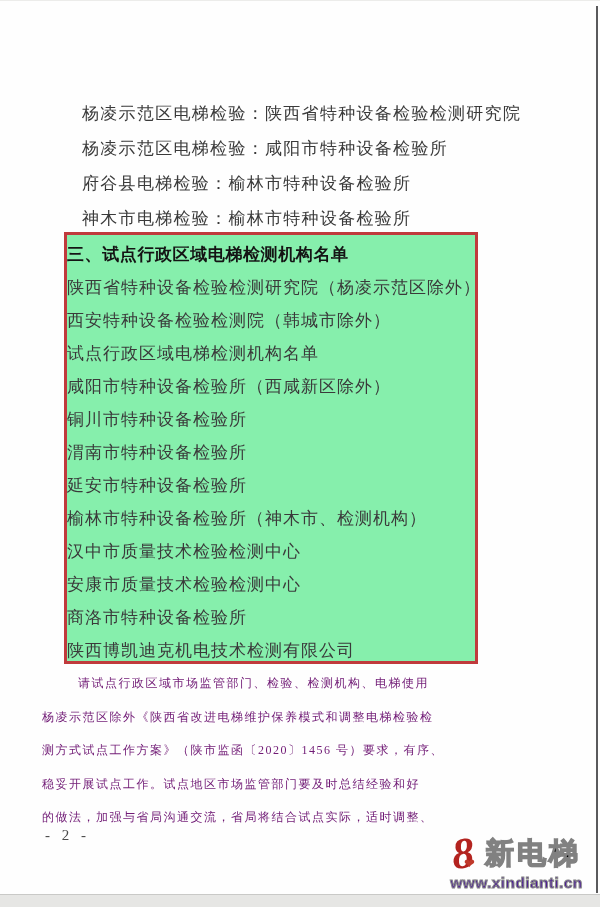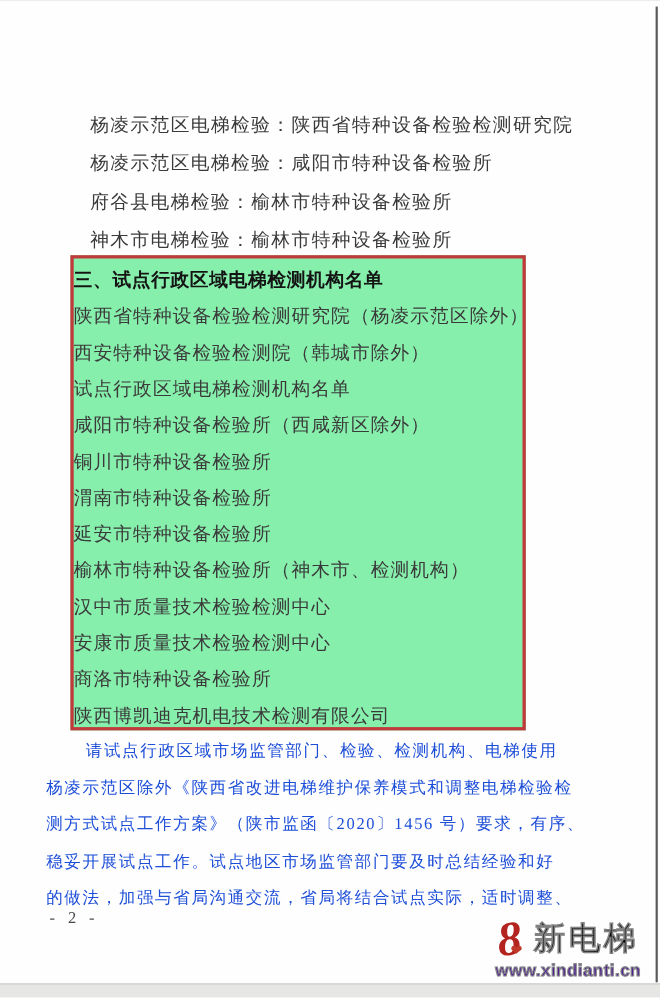--- a/index.html
+++ b/index.html
@@ -57,24 +57,24 @@
     color: #3a3a3a;
     white-space: nowrap;
   }
 
   
   .closing {
     position: absolute;
     left: 42px; top: 667px; width: 522px;
   }
   .closing p {
-    font-size: 15px;
+    font-size: 12px;
     line-height: 33.5px;
     letter-spacing: 1.5px;
-    color: #1d4ed8;
+    color: #701a75;
     white-space: nowrap;
   }
   .closing p.first { text-indent: 36px; }
 
   
   .page-number {
     position: absolute;
     left: 45px; top: 827px;
     font-size: 15px;
     letter-spacing: 4px;
@@ -106,21 +106,21 @@
   .logo-heart {
     color: #c0392b;
     font-size: 13px;
     position: relative;
     top: 10px;
     left: -10px;
     display: inline-block;
   }
   .logo-text {
     font-family: "Liberation Sans", "DejaVu Sans", sans-serif;
-    font-weight: 400;
+    font-weight: 700;
     font-size: 29px;
     letter-spacing: 3px;
     color: #000000;
     -webkit-text-stroke: 1.4px #818181;
     text-shadow: 0 0 1px #8a8a8a;
     white-space: nowrap;
   }
   .logo-url {
     font-family: "Liberation Sans", "DejaVu Sans", sans-serif;
     font-weight: 700;

